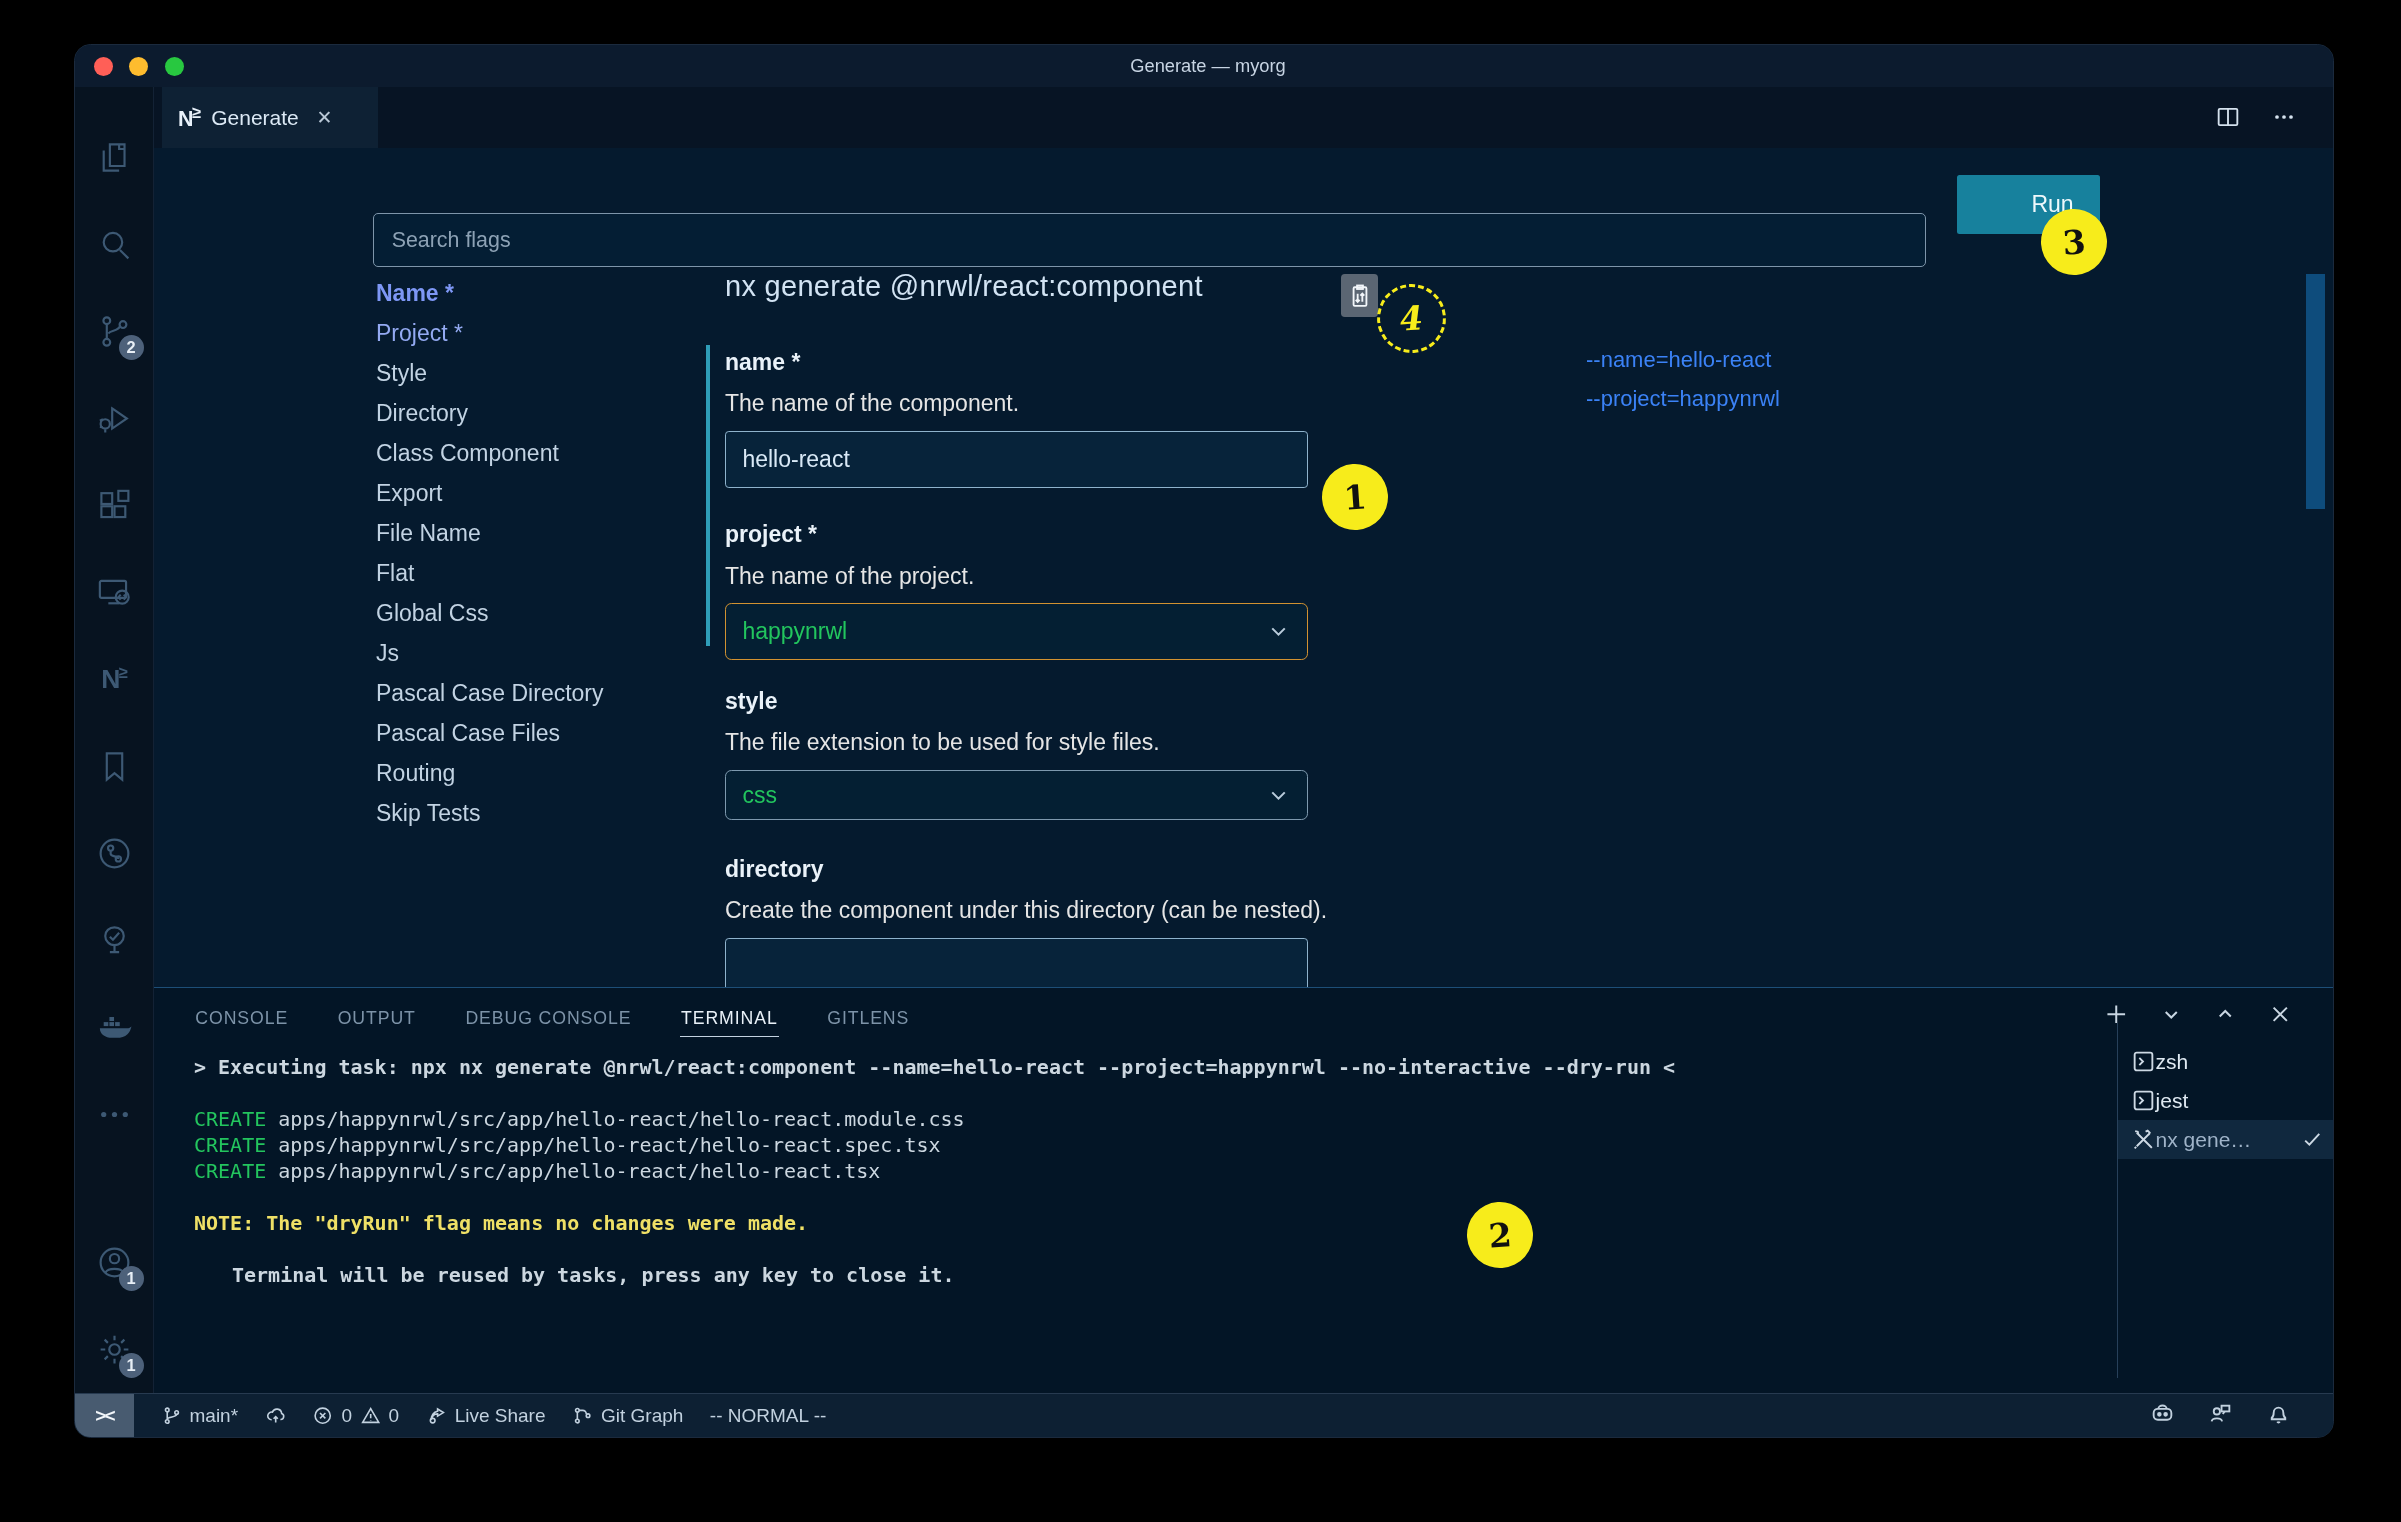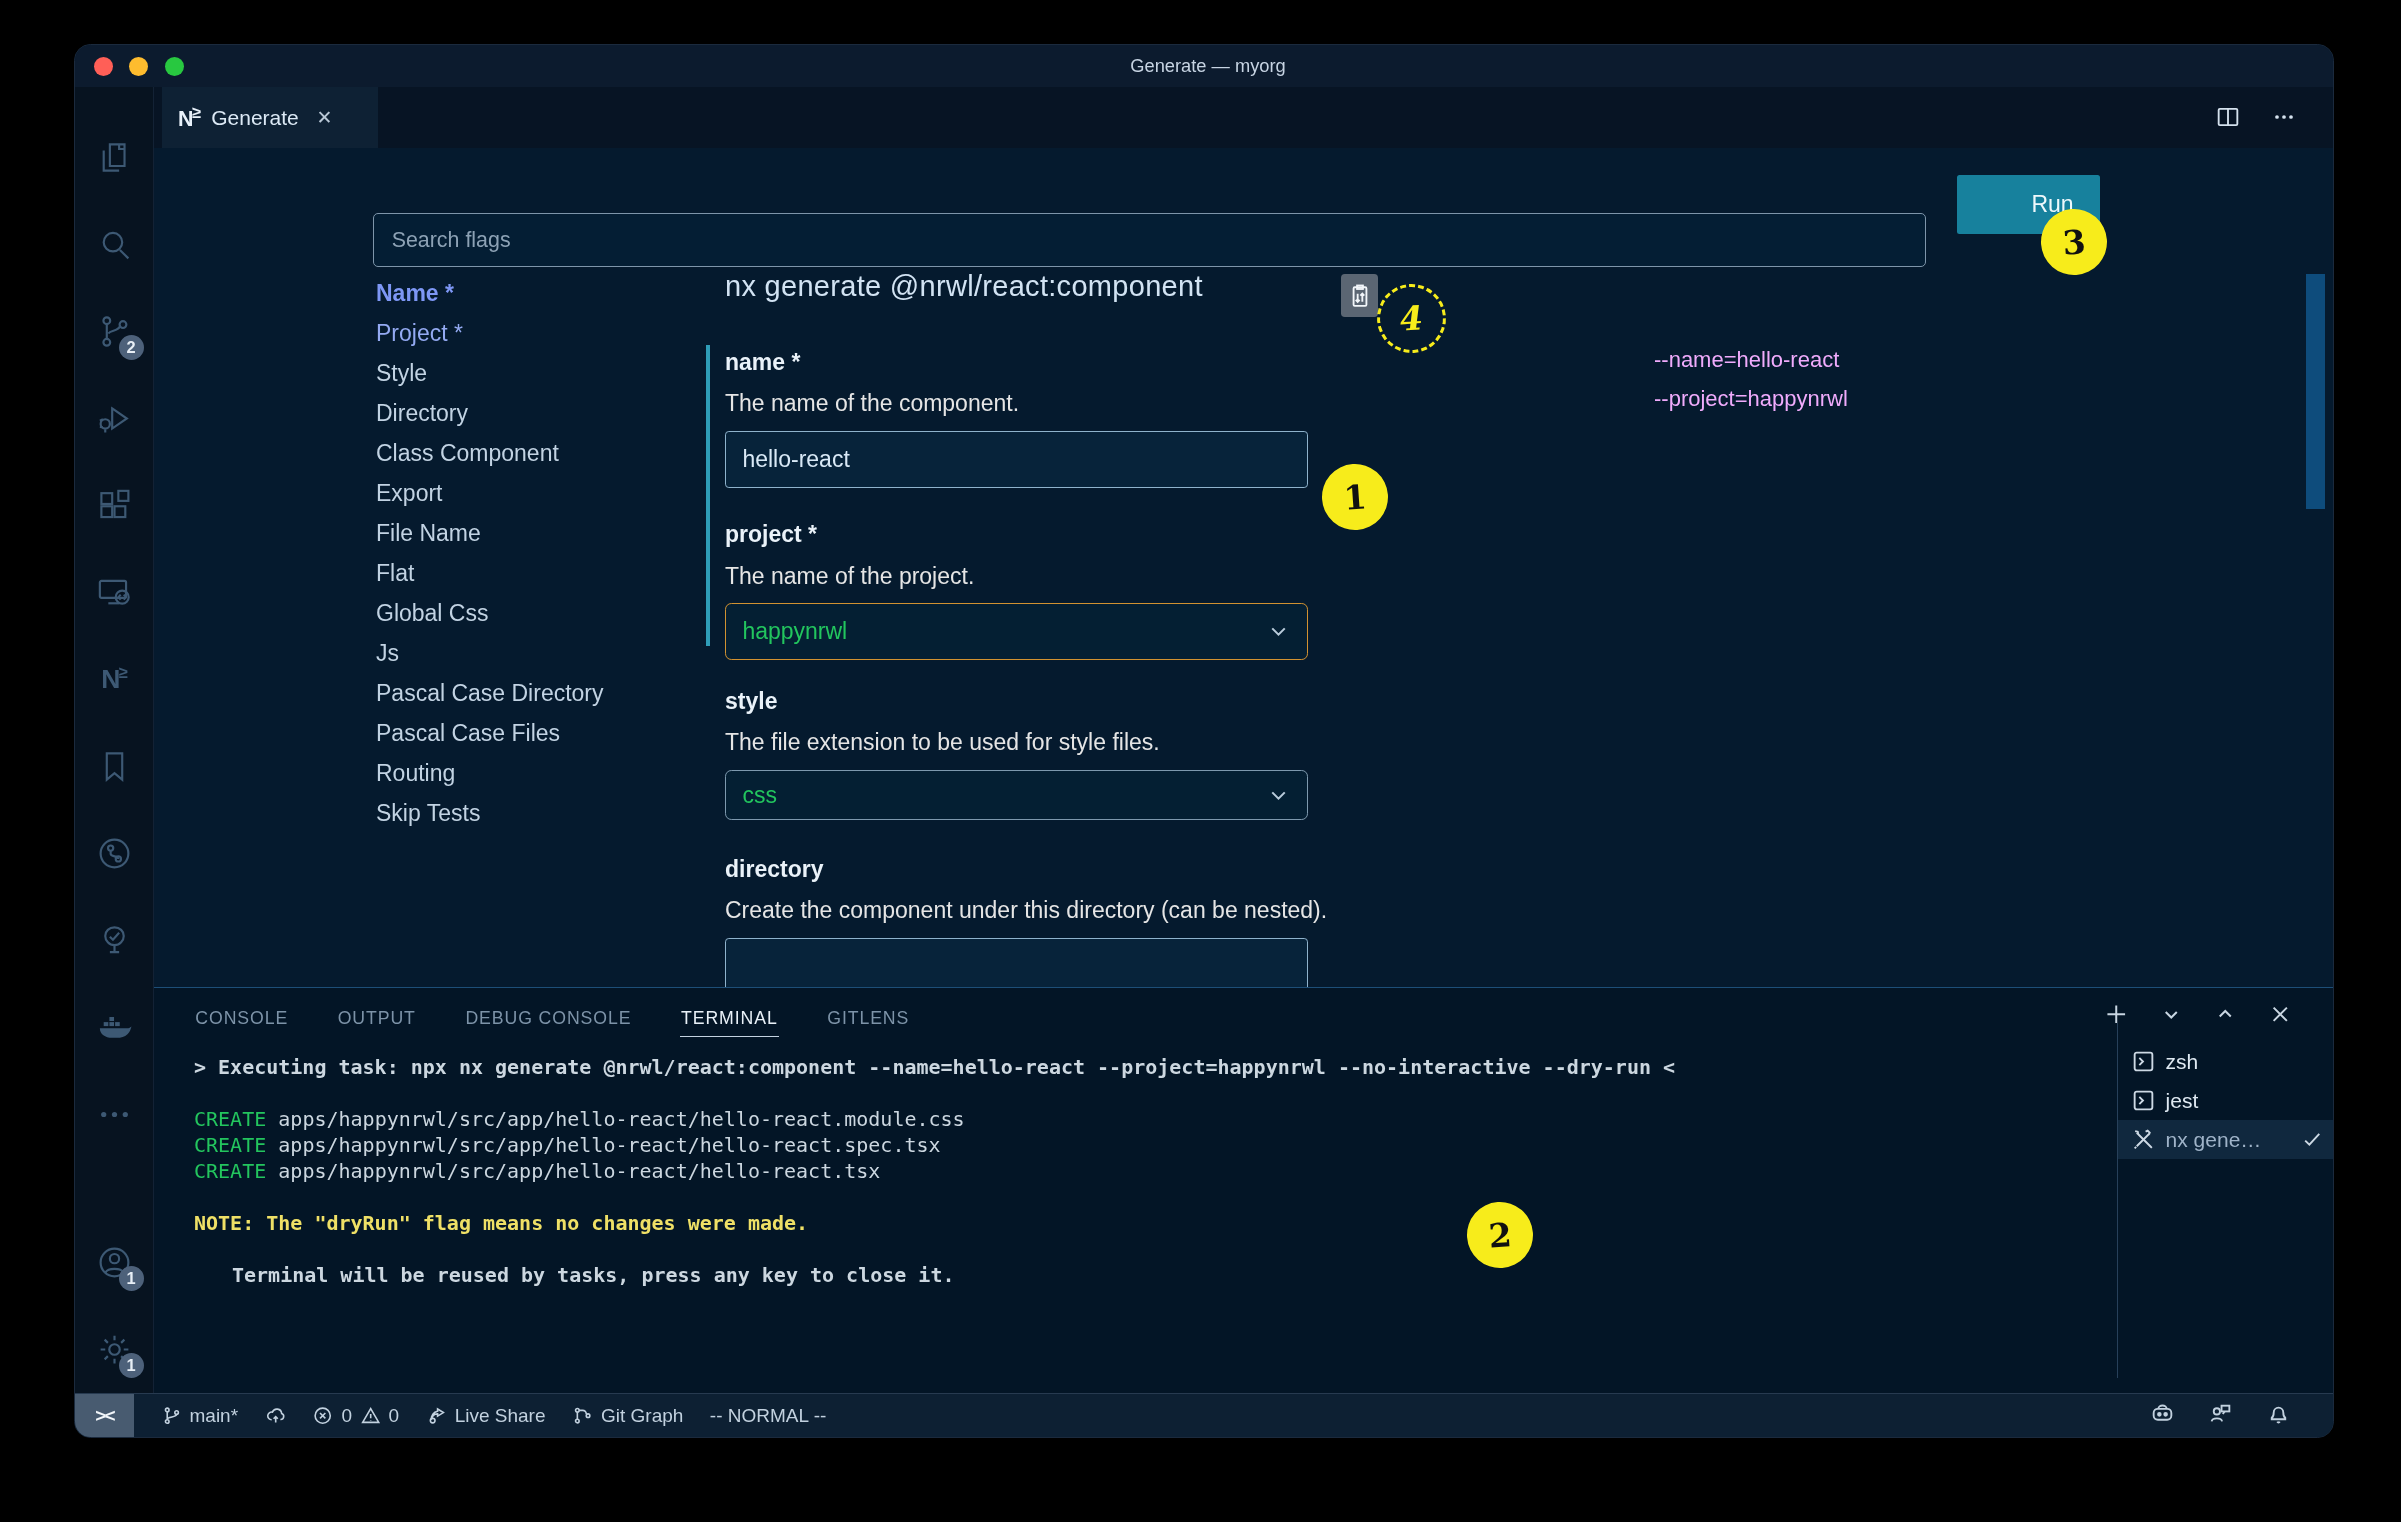--- a/index.html
+++ b/index.html
@@ -43,40 +43,40 @@
   .gen-heading{ position:absolute; left:571px; top:122px; font-size:29px; font-weight:500; color:#d2e3f3; letter-spacing:0.3px;}
   .copy-box{ position:absolute; left:1187px; top:126px; width:37px; height:43px; background:#5b6673; border-radius:3.8px; display:flex; align-items:center; justify-content:center; color:#f2f6fa;}
   .copy-box svg{ width:28px; height:34px; stroke:currentColor; fill:none; stroke-width:1.6;}
   .req-bar{ position:absolute; left:552px; top:197px; width:3.8px; height:301px; background:#2f9db8;}
   .fld-label{ position:absolute; left:571px; font-size:23px; font-weight:700; color:#eaf2f9;}
   .fld-desc{ position:absolute; left:571px; font-size:23px; color:#e5e5e5;}
   .fld-input{ position:absolute; left:571px; width:583px; height:57px; background:#07233a; border:1.3px solid #8fb3cc; border-radius:3.8px; display:flex; align-items:center; padding:0 16.4px; font-size:23px; color:#d9e9f6;}
   .fld-select{ position:absolute; left:571px; width:583px; height:57px; background:#041f33; border:1.3px solid #7e99ae; border-radius:6.3px; display:flex; align-items:center; padding:0 16.4px; font-size:23px; color:#22c55e;}
   .fld-select.hl{ border:1.9px solid #d29231;}
   .fld-select .chev{ margin-left:auto; width:25px; height:25px; stroke:#b9cbdb; fill:none; stroke-width:2;}
-  .cli-preview{ position:absolute; left:1500px; top:192px; font-size:22px; line-height:39px; color:#f0abfc;}
+  .cli-preview{ position:absolute; left:1432px; top:192px; font-size:22px; line-height:39px; color:#3b82f6;}
   .scroll-thumb{ position:absolute; left:2152px; top:126px; width:19px; height:235px; background:#0e4c7c;}
   
   .ann{ position:absolute; width:66px; height:66px; border-radius:50%; background:#f7ec1b; color:#111; display:flex; align-items:center; justify-content:center; font-size:33px; font-weight:700; font-family:"DejaVu Serif", serif; transform:rotate(-4deg);}
   .ann.dashed{ background:transparent; border:3.8px dashed #f7ec1b; color:#f7ec1b; width:69px; height:69px; font-style:italic;}
   
   .panel{ height:406px; background:#031526; border-top:1.3px solid #1d4e77; position:relative; flex:0 0 auto;}
   .panel-tabs{ position:absolute; left:40px; top:0; height:58px; display:flex; gap:47px; align-items:center;}
   .ptab{ font-size:17.7px; letter-spacing:0.9px; color:#7d93a8; padding:11.4px 1.3px 7.6px 1.3px; border-bottom:1.9px solid transparent;}
   .ptab.active{ color:#e9f1f8; border-bottom:1.9px solid #c3d2e0;}
   .panel-actions{ position:absolute; right:40px; top:0; height:54px; display:flex; gap:28px; align-items:center; color:#c9d6e2;}
   .panel-actions svg{ width:26.5px; height:26.5px; stroke:currentColor; fill:none; stroke-width:1.8;}
   .term{ position:absolute; left:40px; top:66px; font-family:"DejaVu Sans Mono", monospace; font-size:20px; line-height:26px; color:#ccd7e0;}
   .t-exec{ font-weight:700; margin-bottom:26px;}
   .t-create{ }
   .t-create .green{ color:#23c55e;}
   .t-note{ font-weight:700; color:#efe066; margin-top:26px;}
   .t-reuse{ font-weight:700; margin-top:26px;margin-left:38px;}
   .task-list{ position:absolute; left:1963px; top:35px; bottom:15px; width:218px; border-left:1.3px solid #27405a; padding-top:19px;}
-  .task-row{ height:39px; display:flex; align-items:center; gap:10px; padding-left:12.6px; color:#dfe9f2; font-size:21px;}
+  .task-row{ height:39px; display:flex; align-items:center; padding-left:12.6px; color:#dfe9f2; font-size:21px;}
   .task-row svg{ width:25px; height:25px; stroke:#cdd9e4; fill:none; stroke-width:1.8; flex:0 0 auto;}
   .task-row.selected{ background:#10283e; color:#9fb3c8;}
   .task-row .check{ margin-left:auto; margin-right:10px;}
   
   .statusbar{ height:44px; background:#0d2033; border-top:0.6px solid #273a50; display:flex; align-items:center; color:#c2d1df; font-size:19px; flex:0 0 auto;}
   .remote-seg{ width:59px; height:44px; background:#485b70; color:#f2f6fa; display:flex; align-items:center; justify-content:center; font-weight:700; font-size:19px; letter-spacing:-1.9px;}
   .sb-item{ display:flex; align-items:center; gap:7.6px; margin-left:26.5px;}
   .sb-item svg{ width:21.4px; height:21.4px; stroke:currentColor; fill:none; stroke-width:1.8;}
   .sb-right{ margin-left:auto; display:flex; align-items:center; gap:33px; padding-right:42px;}
   .sb-right svg{ width:25px; height:25px; stroke:currentColor; fill:none; stroke-width:1.8;}

